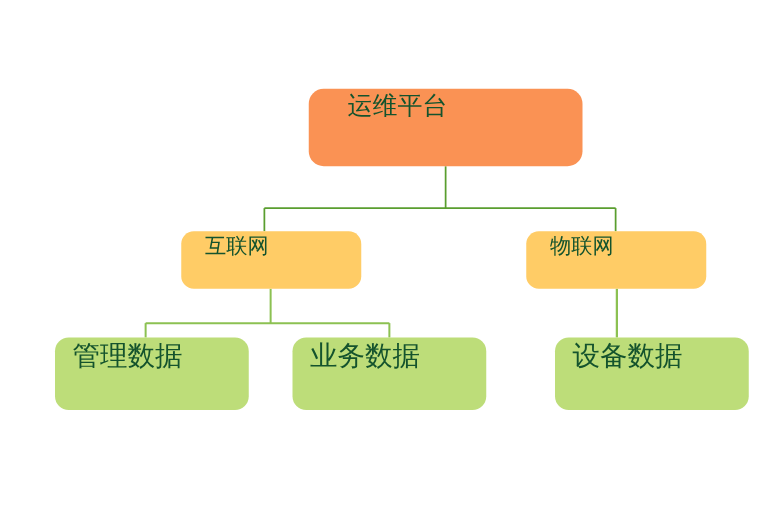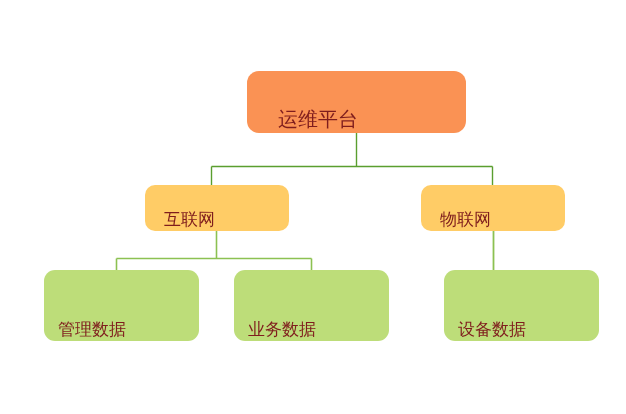--- a/index.html
+++ b/index.html
@@ -23,23 +23,23 @@
     left: 0;
     top: 0;
     width: 626px;
     height: 414px;
     pointer-events: none;
   }
   .node {
     position: absolute;
     box-sizing: border-box;
     display: flex;
-    align-items: flex-end;
+    align-items: flex-start;
     border-radius: 10px;
-    color: #7f1d1d;
+    color: #14532d;
     white-space: nowrap;
   }
   .node .node-label {
     display: block;
   }
   .node.level-1 {
     left: 247px;
     top: 71px;
     width: 219px;
     height: 62px;
@@ -55,25 +55,25 @@
     background: #ffcc66;
     border-radius: 10px;
     padding-left: 19px;
     font-size: 17px;
   }
   .node.level-2.pos-a { left: 145px; }
   .node.level-2.pos-b { left: 421px; }
   .node.level-3 {
     top: 270px;
     width: 155px;
-    height: 71px;
+    height: 58px;
     background: #bddd79;
     border-radius: 11px;
     padding-left: 14px;
-    font-size: 17px;
+    font-size: 22px;
   }
   .node.level-3.pos-a { left: 44px; }
   .node.level-3.pos-b { left: 234px; }
   .node.level-3.pos-c { left: 444px; }
 </style>
 </head>
 <body>
 
 <div id="canvas">
 

